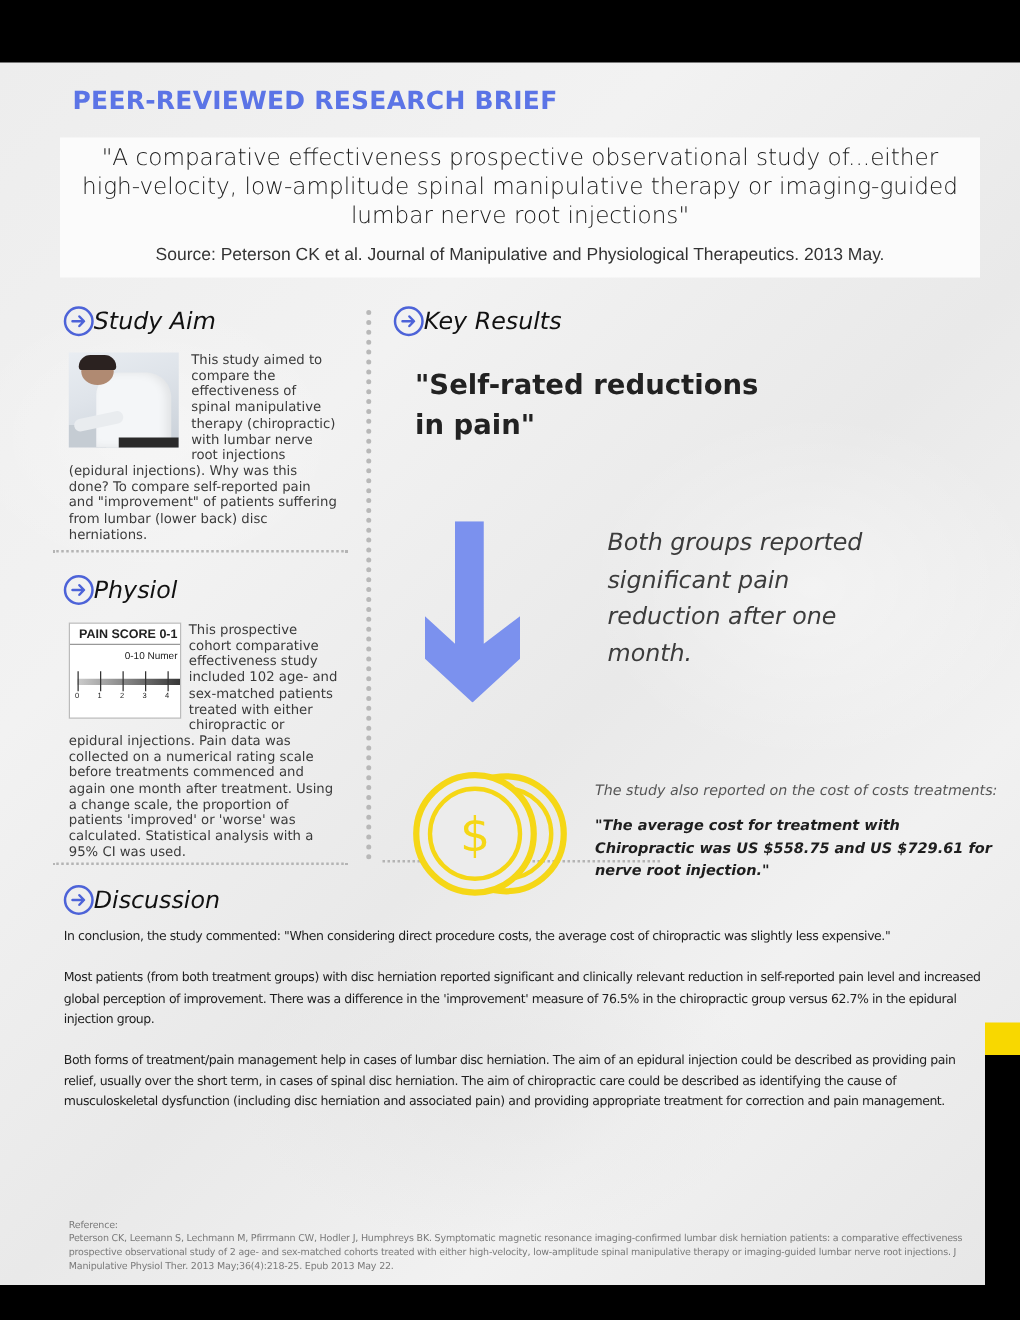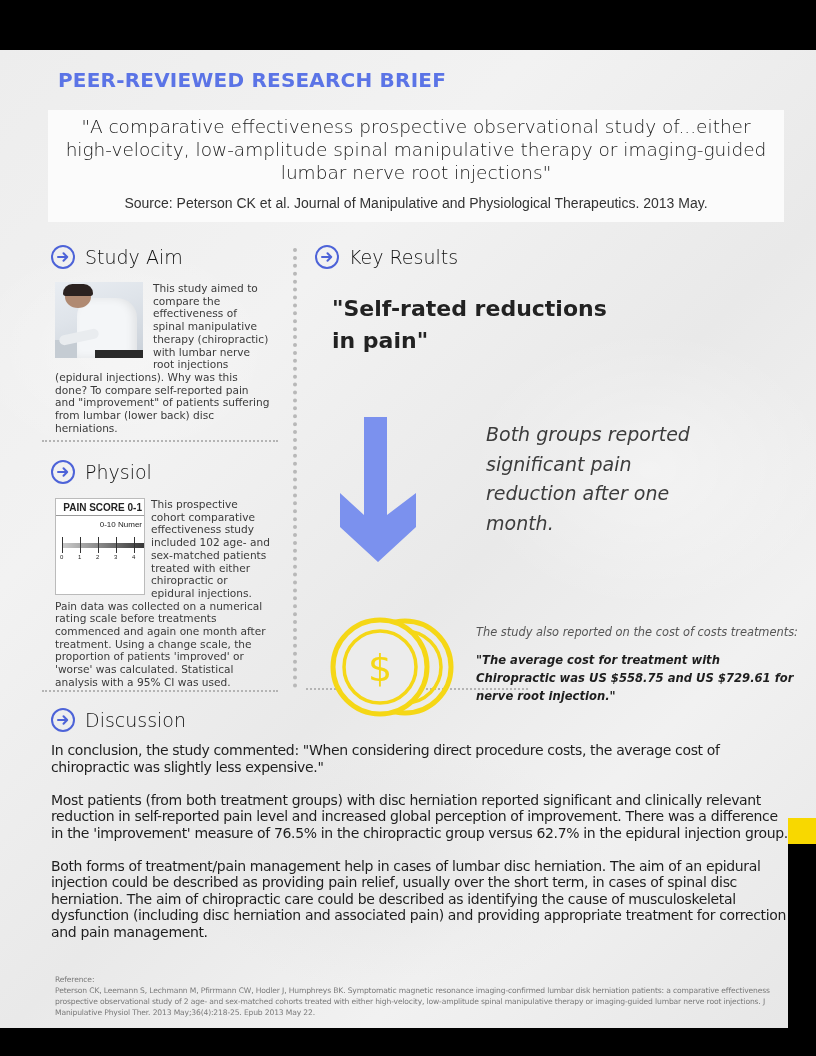--- a/index.html
+++ b/index.html
@@ -41,21 +41,21 @@
       font-family: "DejaVu Sans", sans-serif; font-size: 18.5px; line-height: 23px;
       color: #1a1a1a; padding-top: 5px; padding-left: 14px; padding-right: 14px;
       font-weight: 300;
     }
     .quote-source {
       font-family: "Liberation Sans", sans-serif; font-size: 14px; color: #333;
       margin-top: 11px;
     }
 
     .section-head {
-      position: absolute; display: flex; align-items: center; gap: 10px;
+      position: absolute; display: flex; align-items: center;  font-style: italic;
     }
     .arrow-circle {
       width: 24px; height: 24px; border-radius: 50%; border: 2.5px solid #4d63d8;
       display: flex; align-items: center; justify-content: center;
     }
     .section-title {
       font-family: "DejaVu Sans", sans-serif; font-size: 19px; color: #111; font-weight: 300;
     }
 
     .body-small {
@@ -86,21 +86,21 @@
     }
     .photo .desk {
       position: absolute; left: 0; top: 58px; width: 30px; height: 18px; background: #c5ccd3;
     }
     .photo .pants {
       position: absolute; left: 40px; top: 68px; width: 48px; height: 10px; background: #2a2a2a;
     }
 
     .methods-block { position: absolute; left: 55px; top: 448px; width: 215px; }
     .pain-card {
-      float: left; width: 90px; height: 97px; margin: 0 6px 2px 0;
+      float: left; width: 90px; height: 77px; margin: 0 6px 2px 0;
       background: #fff; border: 1px solid #bbb; position: relative; overflow: hidden;
     }
     .pain-card .pc-title {
       font-family: "Liberation Sans", sans-serif; font-weight: bold; font-size: 10px;
       text-align: right; padding: 3px 2px 2px 0; border-bottom: 1px solid #999; white-space: nowrap;
     }
     .pain-card .pc-sub {
       font-family: "Liberation Sans", sans-serif; font-size: 8px; text-align: right; padding: 4px 2px 0 0; white-space: nowrap;
     }
     .pain-card .pc-bar {
@@ -128,21 +128,21 @@
       position: absolute; left: 476px; top: 575px;
       font-family: "DejaVu Sans", sans-serif; font-style: italic; font-size: 11.4px; color: #555;
     }
     .cost-quote {
       position: absolute; left: 476px; top: 601px; width: 320px;
       font-family: "DejaVu Sans", sans-serif; font-style: italic; font-weight: bold; font-size: 11.6px; line-height: 18px; color: #1e1e1e;
     }
 
     .discussion-block { position: absolute; left: 51px; top: 742px; width: 740px; }
     .discussion-block p {
-      font-family: "DejaVu Sans", sans-serif; font-size: 14px; line-height: 16.5px; color: #1e1e1e;
+      font-family: "DejaVu Sans", sans-serif; font-size: 10px; line-height: 16.5px; color: #1e1e1e;
       margin-bottom: 16.5px; letter-spacing: -0.35px;
     }
 
     .reference { position: absolute; left: 55px; top: 974px; width: 730px; }
     .reference .ref-label, .reference .ref-text {
       font-family: "DejaVu Sans", sans-serif; font-size: 7.6px; line-height: 11px; color: #7a7a7a; letter-spacing: -0.15px;
     }
   </style>
 </head>
 <body>

